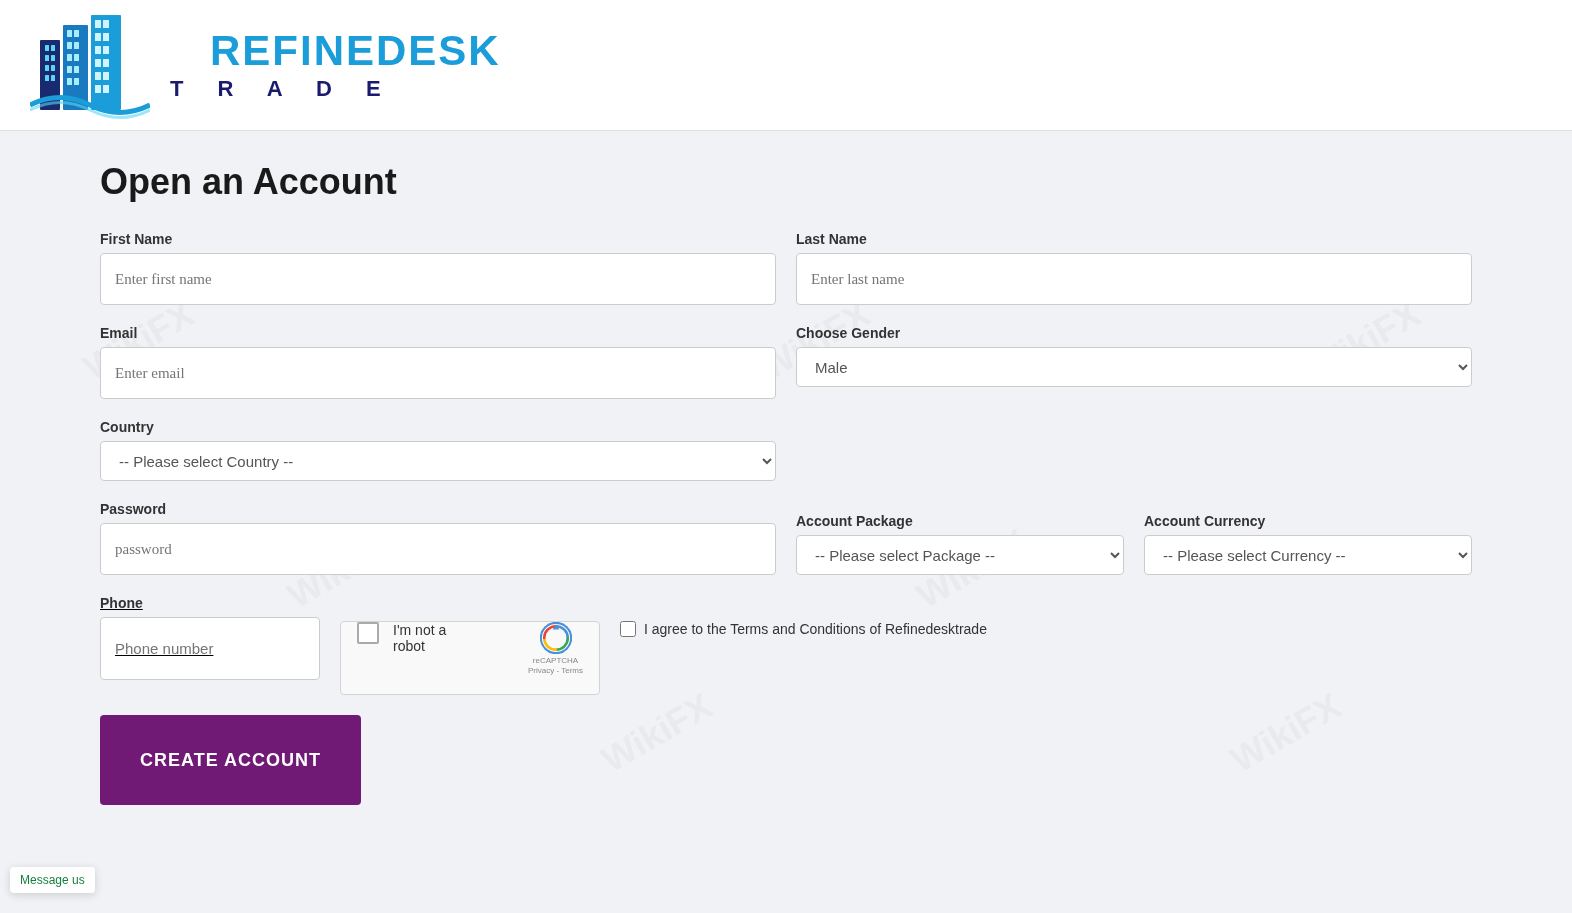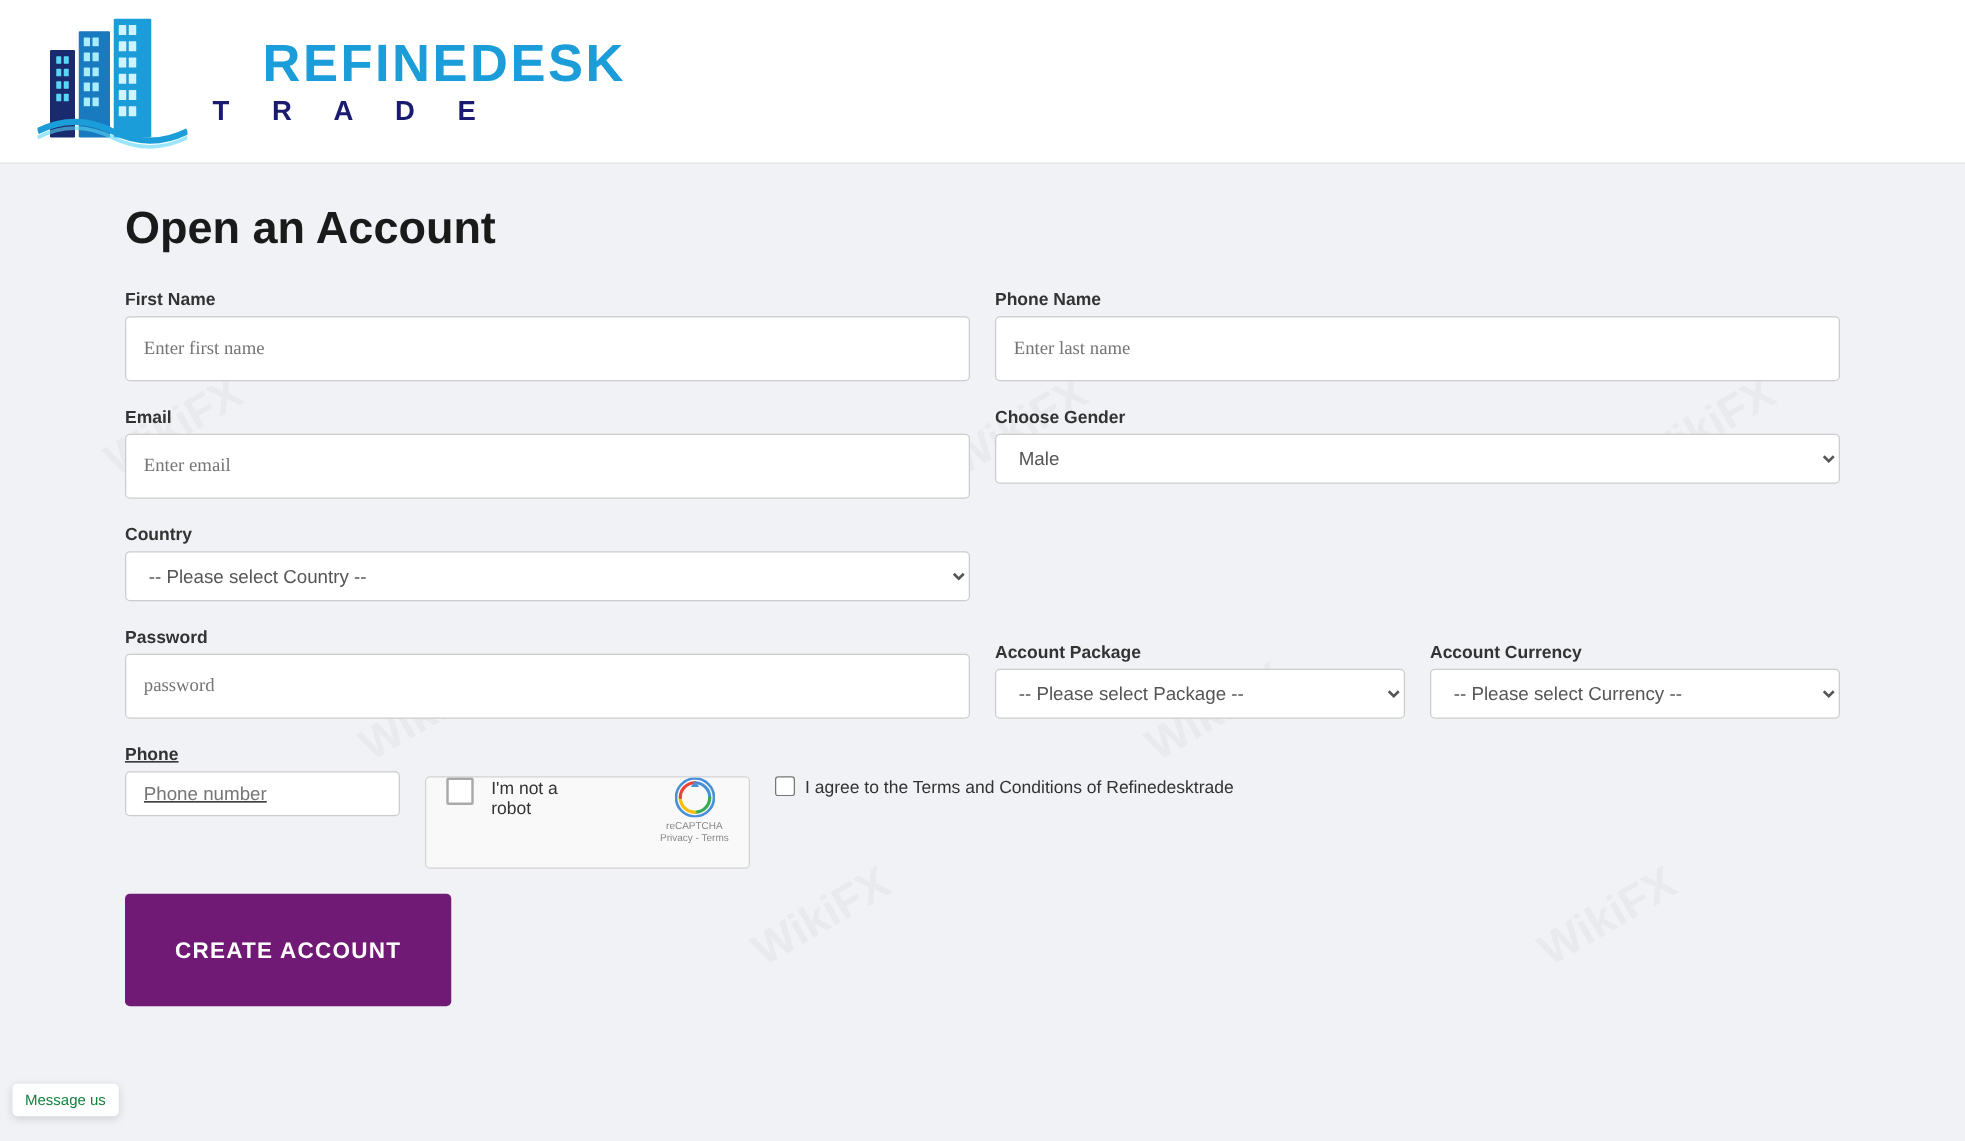--- a/index.html
+++ b/index.html
@@ -130,21 +130,21 @@
     }
 
     .phone-group {
       flex: 0 0 220px;
       display: flex;
       flex-direction: column;
       text-decoration: underline;
     }
 
     .phone-input {
-      height: 36px;
+      height: 63px;
       border: 1px solid #ccc;
       border-radius: 4px;
       padding: 0 14px;
       font-size: 15px;
       color: #999;
       background: #fff;
       outline: none;
       width: 100%;
     }
 
@@ -332,21 +332,21 @@
   <div class="form-area">
     <h1 class="page-title">Open an Account</h1>
 
     
     <div class="form-row">
       <div class="form-group">
         <label class="form-label">First Name</label>
         <input type="text" class="form-input" placeholder="Enter first name" style="">
       </div>
       <div class="form-group">
-        <label class="form-label">Phone Name</label>
+        <label class="form-label">Last Name</label>
         <input type="text" class="form-input" placeholder="Enter last name" style="">
       </div>
     </div>
 
     
     <div class="form-row">
       <div class="form-group">
         <label class="form-label">Email</label>
         <input type="email" class="form-input" placeholder="Enter email" style="">
       </div>

